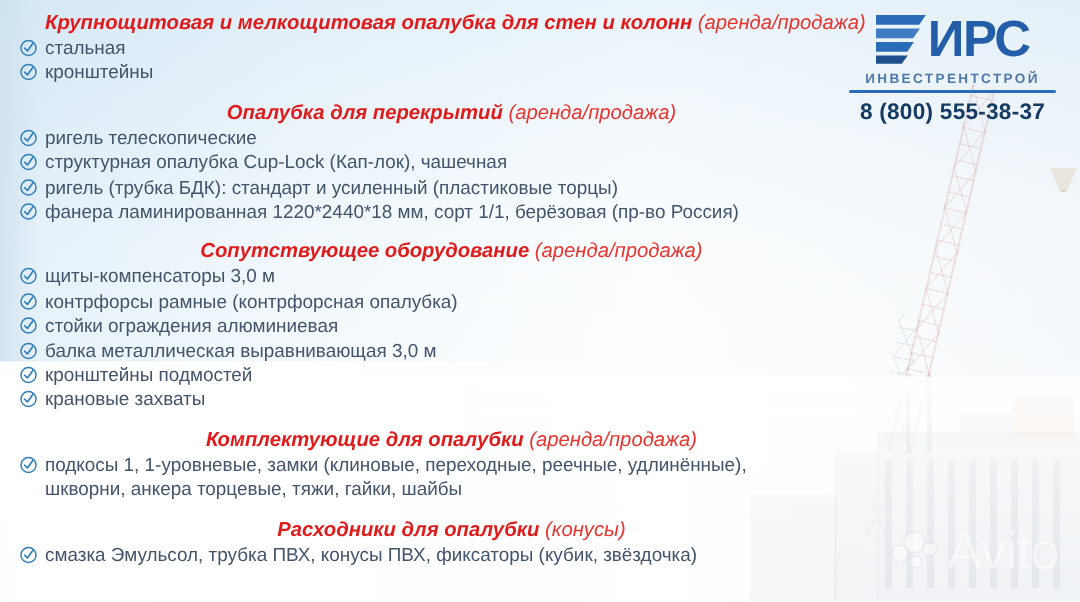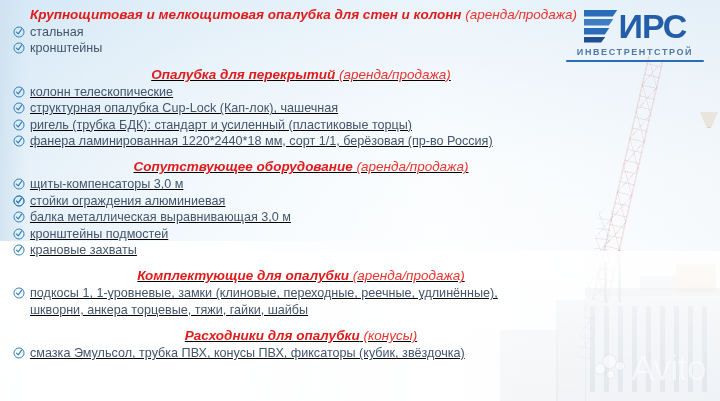--- a/index.html
+++ b/index.html
@@ -147,21 +147,21 @@
     font-size: 15px; font-weight: 700; color: #153a63; letter-spacing: .2px;
   }
 
   
   .content {
     position: absolute;
     left: 12px; top: 6px;
     width: 560px;
   }
   .group { margin-bottom: 2px; }
-  .group + .group { margin-top: 9px; text-decoration: underline; }
+  .group + .group { margin-top: 9px; }
 
   h3.group-title {
     margin: 0 0 1px 18px;
     font-size: 13.5px;
     font-weight: 700;
     font-style: italic;
     color: #e01b1b;
     line-height: 17px;
     white-space: nowrap;
     text-align: center;
@@ -229,20 +229,21 @@
       <div class="logo-e">
         <span class="b1"></span>
           <span class="b2"></span>
           <span class="b3"></span>
           <span class="b4"></span>
       </div>
       <div class="logo-text">ИРС</div>
     </div>
     <div class="logo-sub">ИНВЕСТРЕНТСТРОЙ</div>
     <div class="logo-rule"></div>
+    <div class="logo-phone">8 (800) 555-38-37</div>
   </div>
 
   <div class="content" id="groups-root">
       <div class="group">
         <h3 class="group-title"><span>Крупнощитовая и мелкощитовая опалубка для стен и колонн</span><span class="paren"> (аренда/продажа)</span></h3>
         <ul class="items">
           <li><span class="chk"><svg viewBox="0 0 16 16" width="12" height="12" aria-hidden="true">
                 <circle cx="8" cy="8" r="6.7" fill="none" stroke="#2f7fb8" stroke-width="1.3"></circle>
                 <path d="M4.6 8.2 L7 10.6 L11.8 3.9" fill="none" stroke="#2f7fb8" stroke-width="1.5" stroke-linecap="round" stroke-linejoin="round"></path>
               </svg></span><span>стальная</span></li>
@@ -251,21 +252,21 @@
                 <path d="M4.6 8.2 L7 10.6 L11.8 3.9" fill="none" stroke="#2f7fb8" stroke-width="1.5" stroke-linecap="round" stroke-linejoin="round"></path>
               </svg></span><span>кронштейны</span></li>
         </ul>
       </div>
       <div class="group">
         <h3 class="group-title"><span>Опалубка для перекрытий</span><span class="paren"> (аренда/продажа)</span></h3>
         <ul class="items">
           <li><span class="chk"><svg viewBox="0 0 16 16" width="12" height="12" aria-hidden="true">
                 <circle cx="8" cy="8" r="6.7" fill="none" stroke="#2f7fb8" stroke-width="1.3"></circle>
                 <path d="M4.6 8.2 L7 10.6 L11.8 3.9" fill="none" stroke="#2f7fb8" stroke-width="1.5" stroke-linecap="round" stroke-linejoin="round"></path>
-              </svg></span><span>колонн телескопические</span></li>
+              </svg></span><span>ригель телескопические</span></li>
           <li><span class="chk"><svg viewBox="0 0 16 16" width="12" height="12" aria-hidden="true">
                 <circle cx="8" cy="8" r="6.7" fill="none" stroke="#2f7fb8" stroke-width="1.3"></circle>
                 <path d="M4.6 8.2 L7 10.6 L11.8 3.9" fill="none" stroke="#2f7fb8" stroke-width="1.5" stroke-linecap="round" stroke-linejoin="round"></path>
               </svg></span><span>структурная опалубка Cup-Lock (Кап-лок), чашечная</span></li>
           <li><span class="chk"><svg viewBox="0 0 16 16" width="12" height="12" aria-hidden="true">
                 <circle cx="8" cy="8" r="6.7" fill="none" stroke="#2f7fb8" stroke-width="1.3"></circle>
                 <path d="M4.6 8.2 L7 10.6 L11.8 3.9" fill="none" stroke="#2f7fb8" stroke-width="1.5" stroke-linecap="round" stroke-linejoin="round"></path>
               </svg></span><span>ригель (трубка БДК): стандарт и усиленный (пластиковые торцы)</span></li>
           <li><span class="chk"><svg viewBox="0 0 16 16" width="12" height="12" aria-hidden="true">
                 <circle cx="8" cy="8" r="6.7" fill="none" stroke="#2f7fb8" stroke-width="1.3"></circle>
@@ -276,21 +277,21 @@
       <div class="group">
         <h3 class="group-title"><span>Сопутствующее оборудование</span><span class="paren"> (аренда/продажа)</span></h3>
         <ul class="items">
           <li><span class="chk"><svg viewBox="0 0 16 16" width="12" height="12" aria-hidden="true">
                 <circle cx="8" cy="8" r="6.7" fill="none" stroke="#2f7fb8" stroke-width="1.3"></circle>
                 <path d="M4.6 8.2 L7 10.6 L11.8 3.9" fill="none" stroke="#2f7fb8" stroke-width="1.5" stroke-linecap="round" stroke-linejoin="round"></path>
               </svg></span><span>щиты-компенсаторы 3,0 м</span></li>
           <li><span class="chk"><svg viewBox="0 0 16 16" width="12" height="12" aria-hidden="true">
                 <circle cx="8" cy="8" r="6.7" fill="none" stroke="#2f7fb8" stroke-width="1.3"></circle>
                 <path d="M4.6 8.2 L7 10.6 L11.8 3.9" fill="none" stroke="#2f7fb8" stroke-width="1.5" stroke-linecap="round" stroke-linejoin="round"></path>
-              </svg></span></li>
+              </svg></span><span>контрфорсы рамные (контрфорсная опалубка)</span></li>
           <li><span class="chk"><svg viewBox="0 0 16 16" width="12" height="12" aria-hidden="true">
                 <circle cx="8" cy="8" r="6.7" fill="none" stroke="#2f7fb8" stroke-width="1.3"></circle>
                 <path d="M4.6 8.2 L7 10.6 L11.8 3.9" fill="none" stroke="#2f7fb8" stroke-width="1.5" stroke-linecap="round" stroke-linejoin="round"></path>
               </svg></span><span>стойки ограждения алюминиевая</span></li>
           <li><span class="chk"><svg viewBox="0 0 16 16" width="12" height="12" aria-hidden="true">
                 <circle cx="8" cy="8" r="6.7" fill="none" stroke="#2f7fb8" stroke-width="1.3"></circle>
                 <path d="M4.6 8.2 L7 10.6 L11.8 3.9" fill="none" stroke="#2f7fb8" stroke-width="1.5" stroke-linecap="round" stroke-linejoin="round"></path>
               </svg></span><span>балка металлическая выравнивающая 3,0 м</span></li>
           <li><span class="chk"><svg viewBox="0 0 16 16" width="12" height="12" aria-hidden="true">
                 <circle cx="8" cy="8" r="6.7" fill="none" stroke="#2f7fb8" stroke-width="1.3"></circle>

